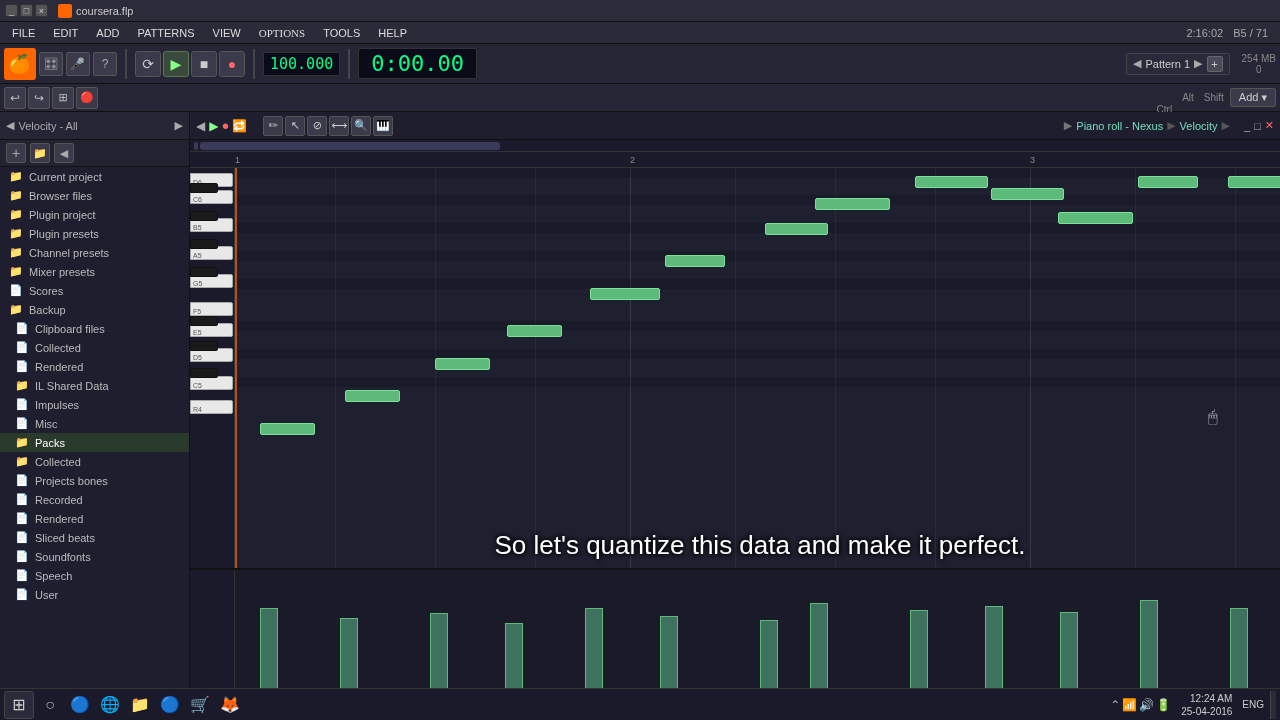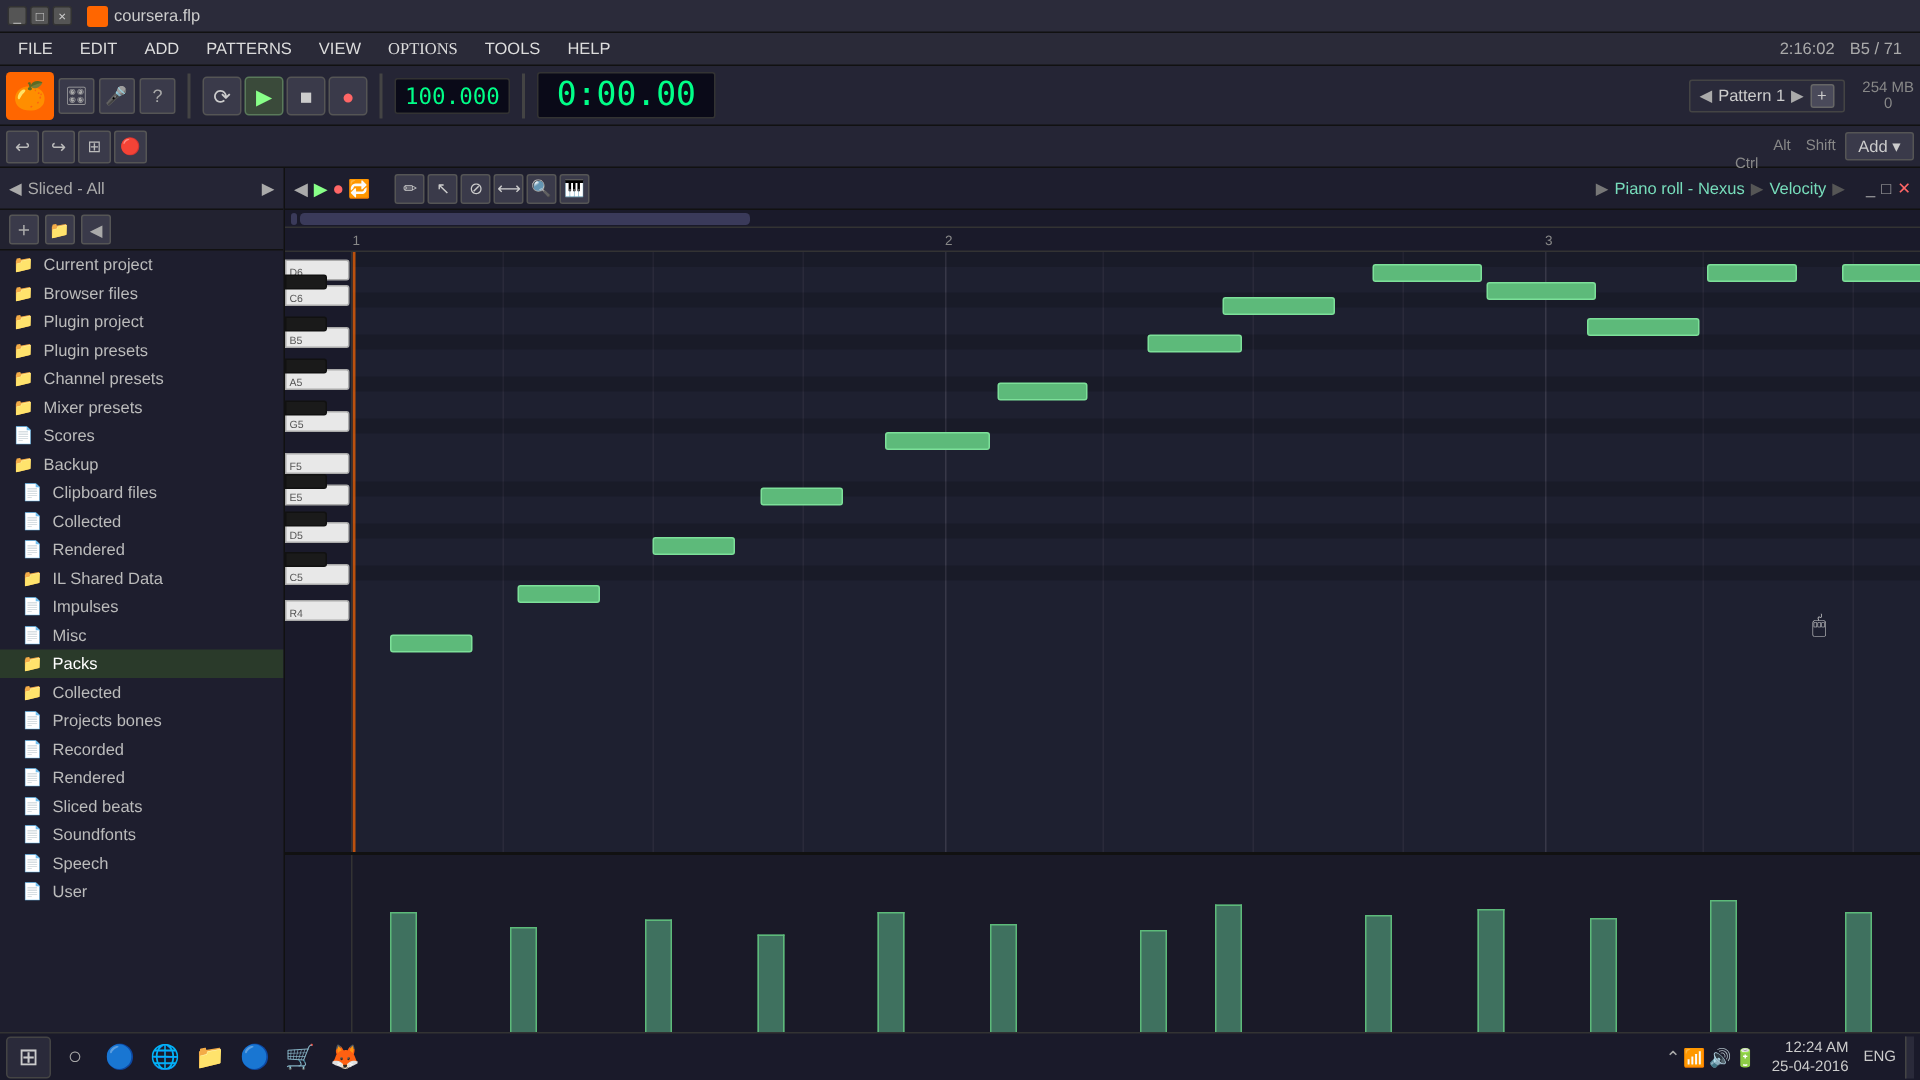--- a/index.html
+++ b/index.html
@@ -185,21 +185,21 @@
     <div style="font-size:10px;color:#888;padding:0 4px;">Shift</div>
     <div style="padding:2px 8px;font-size:11px;background:#3a3a4a;border:1px solid #555;border-radius:2px;cursor:pointer;color:#ccc;">Add ▾</div>
   </div>
 
   <div style="display:flex;height:calc(720px - 22px - 22px - 40px - 28px - 32px);position:relative;">
 
     <div id="sidebar" style="width:190px;background:#1e1e2e;border-right:1px solid #111;overflow-y:auto;flex-shrink:0;display:flex;flex-direction:column;">
 
       <div style="height:28px;background:#252535;display:flex;align-items:center;padding:0 6px;font-size:11px;color:#aaa;border-bottom:1px solid #111;gap:4px;cursor:pointer;">
         <span>◀</span>
-        <span>Sliced - All</span>
+        <span>Velocity - All</span>
         <span style="margin-left:auto;">▶</span>
       </div>
 
       <div style="display:flex;padding:3px 6px;gap:4px;border-bottom:1px solid #111;background:#222230;">
         <div style="width:20px;height:20px;background:#3a3a4a;border:1px solid #555;border-radius:2px;display:flex;align-items:center;justify-content:center;font-size:14px;cursor:pointer;color:#aaa;">+</div>
         <div style="width:20px;height:20px;background:#3a3a4a;border:1px solid #555;border-radius:2px;display:flex;align-items:center;justify-content:center;font-size:11px;cursor:pointer;color:#aaa;">📁</div>
         <div style="width:20px;height:20px;background:#3a3a4a;border:1px solid #555;border-radius:2px;display:flex;align-items:center;justify-content:center;font-size:11px;cursor:pointer;color:#aaa;">◀</div>
       </div>
 
       <div style="display:flex;align-items:center;padding:3px 8px;cursor:pointer;font-size:11px;color:#bbb;gap:5px;">
@@ -430,20 +430,21 @@
           <div style="position:absolute;bottom:0;left:825px;width:18px;height:76px;background:rgba(100,200,150,0.5);border:1px solid #5dba7a;border-bottom:none;cursor:pointer;"></div>
           <div style="position:absolute;bottom:0;left:905px;width:18px;height:88px;background:rgba(100,200,150,0.5);border:1px solid #5dba7a;border-bottom:none;cursor:pointer;"></div>
           <div style="position:absolute;bottom:0;left:995px;width:18px;height:80px;background:rgba(100,200,150,0.5);border:1px solid #5dba7a;border-bottom:none;cursor:pointer;"></div>
 
         </div>
       </div>
     </div>
   </div>
 
   <div id="subtitle-overlay" style="position:absolute;bottom:155px;left:240px;right:0;text-align:center;pointer-events:none;z-index:10;">
+    <div style="font-size:26px;color:#ffffff;text-shadow:1px 1px 4px #000,-1px -1px 4px #000;line-height:1.5;font-weight:400;">So let's quantize this data and make it perfect.</div>
   </div>
 
   <div id="taskbar" style="position:absolute;bottom:0;left:0;right:0;height:32px;background:#1a1a2a;display:flex;align-items:center;padding:0 4px;border-top:1px solid #333;gap:2px;">
     <div style="width:30px;height:28px;background:#2a2a3a;border:1px solid #444;border-radius:3px;display:flex;align-items:center;justify-content:center;font-size:16px;cursor:pointer;">⊞</div>
     <div style="width:28px;height:28px;display:flex;align-items:center;justify-content:center;font-size:16px;cursor:pointer;color:#aaa;">○</div>
     <div style="width:28px;height:28px;display:flex;align-items:center;justify-content:center;font-size:16px;cursor:pointer;color:#aaa;">🔵</div>
     <div style="width:28px;height:28px;display:flex;align-items:center;justify-content:center;font-size:16px;cursor:pointer;">🌐</div>
     <div style="width:28px;height:28px;display:flex;align-items:center;justify-content:center;font-size:16px;cursor:pointer;">📁</div>
     <div style="width:28px;height:28px;display:flex;align-items:center;justify-content:center;font-size:16px;cursor:pointer;">🔵</div>
     <div style="width:28px;height:28px;display:flex;align-items:center;justify-content:center;font-size:16px;cursor:pointer;">🛒</div>

